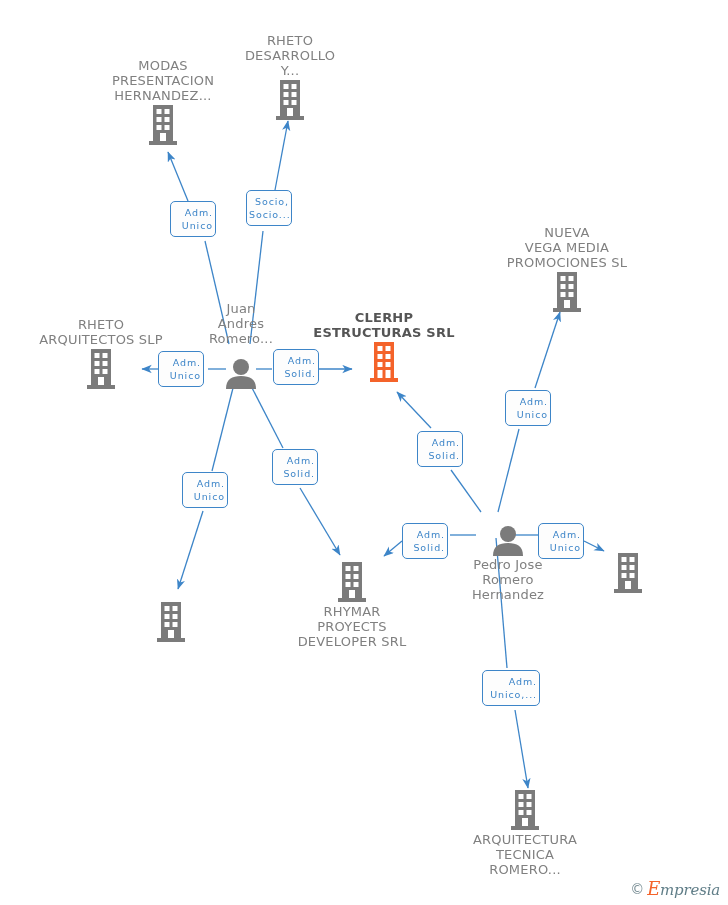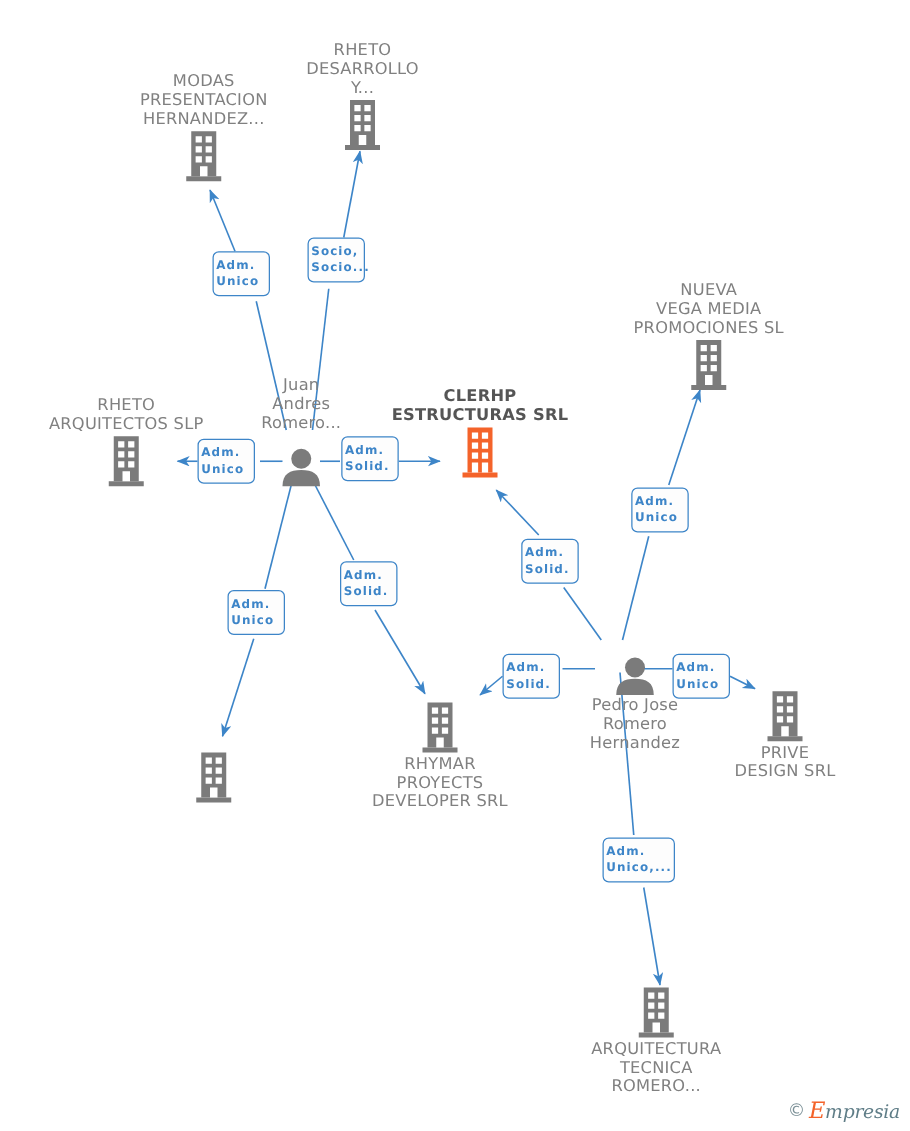--- a/index.html
+++ b/index.html
@@ -52,28 +52,27 @@
   .node-icon svg { display: block; }
   .rel-box {
     position: absolute;
     box-sizing: border-box;
     border: 1px solid #3d85c8;
     border-radius: 5px;
     background: #fdfdfd;
     color: #3d85c8;
     font-size: 9.5px;
     line-height: 13px;
-    text-align: left;
+    text-align: right;
     letter-spacing: 0.9px;
     padding: 4px 2px 3px 2px;
     width: 46px;
     height: 36px;
     white-space: pre-line;
     box-shadow: 0 0 0 0 rgba(0,0,0,0);
-    font-weight: bold;
   }
   .watermark {
     position: absolute;
     right: 8px;
     bottom: 6px;
     display: flex;
     align-items: center;
     gap: 3px;
   }
   .wm-c {
@@ -300,22 +299,20 @@
         <rect x="1" y="38" width="28" height="4" fill="#7b7b7b"></rect>
         <rect x="8.5" y="6" width="5" height="5" fill="#ffffff"></rect>
         <rect x="16.5" y="6" width="5" height="5" fill="#ffffff"></rect>
         <rect x="8.5" y="14" width="5" height="5" fill="#ffffff"></rect>
         <rect x="16.5" y="14" width="5" height="5" fill="#ffffff"></rect>
         <rect x="8.5" y="22" width="5" height="5" fill="#ffffff"></rect>
         <rect x="16.5" y="22" width="5" height="5" fill="#ffffff"></rect>
         <rect x="12" y="30" width="6" height="8" fill="#ffffff"></rect>
       </svg>
     </div>
-    <div class="node-label">PRIVE
-DESIGN SRL</div>
   </div>
 
   <div class="node" style="left:525px; top:788px;">
     <div class="node-icon">
       <svg width="30" height="44" viewBox="0 0 30 44">
         <rect x="5" y="2" width="20" height="36" fill="#7b7b7b"></rect>
         <rect x="1" y="38" width="28" height="4" fill="#7b7b7b"></rect>
         <rect x="8.5" y="6" width="5" height="5" fill="#ffffff"></rect>
         <rect x="16.5" y="6" width="5" height="5" fill="#ffffff"></rect>
         <rect x="8.5" y="14" width="5" height="5" fill="#ffffff"></rect>

